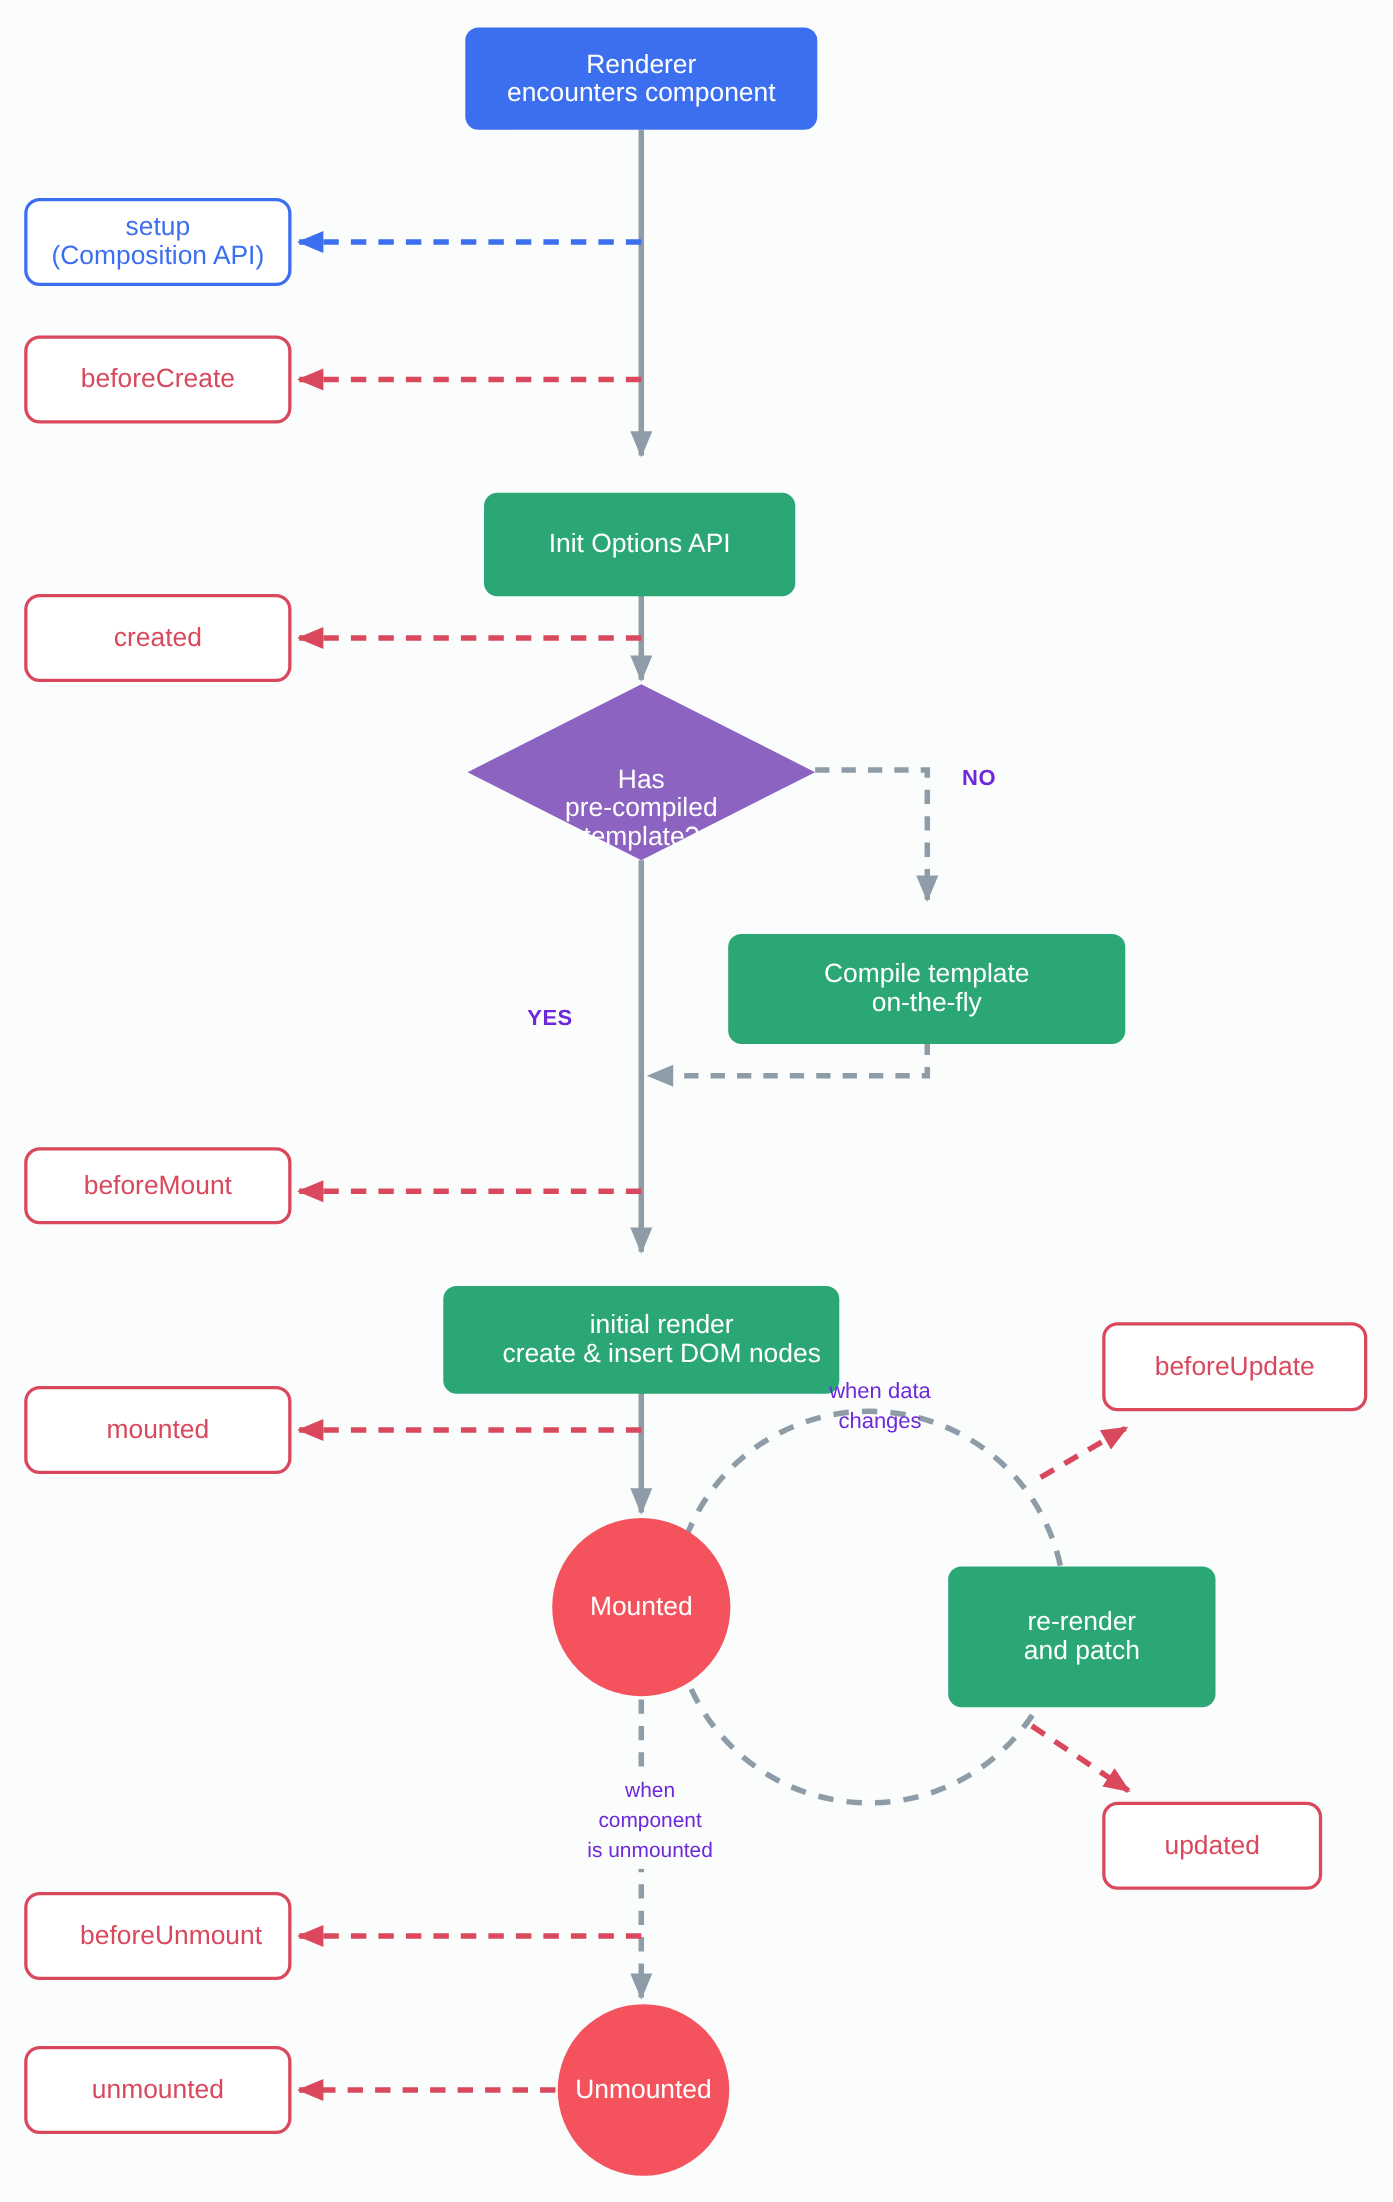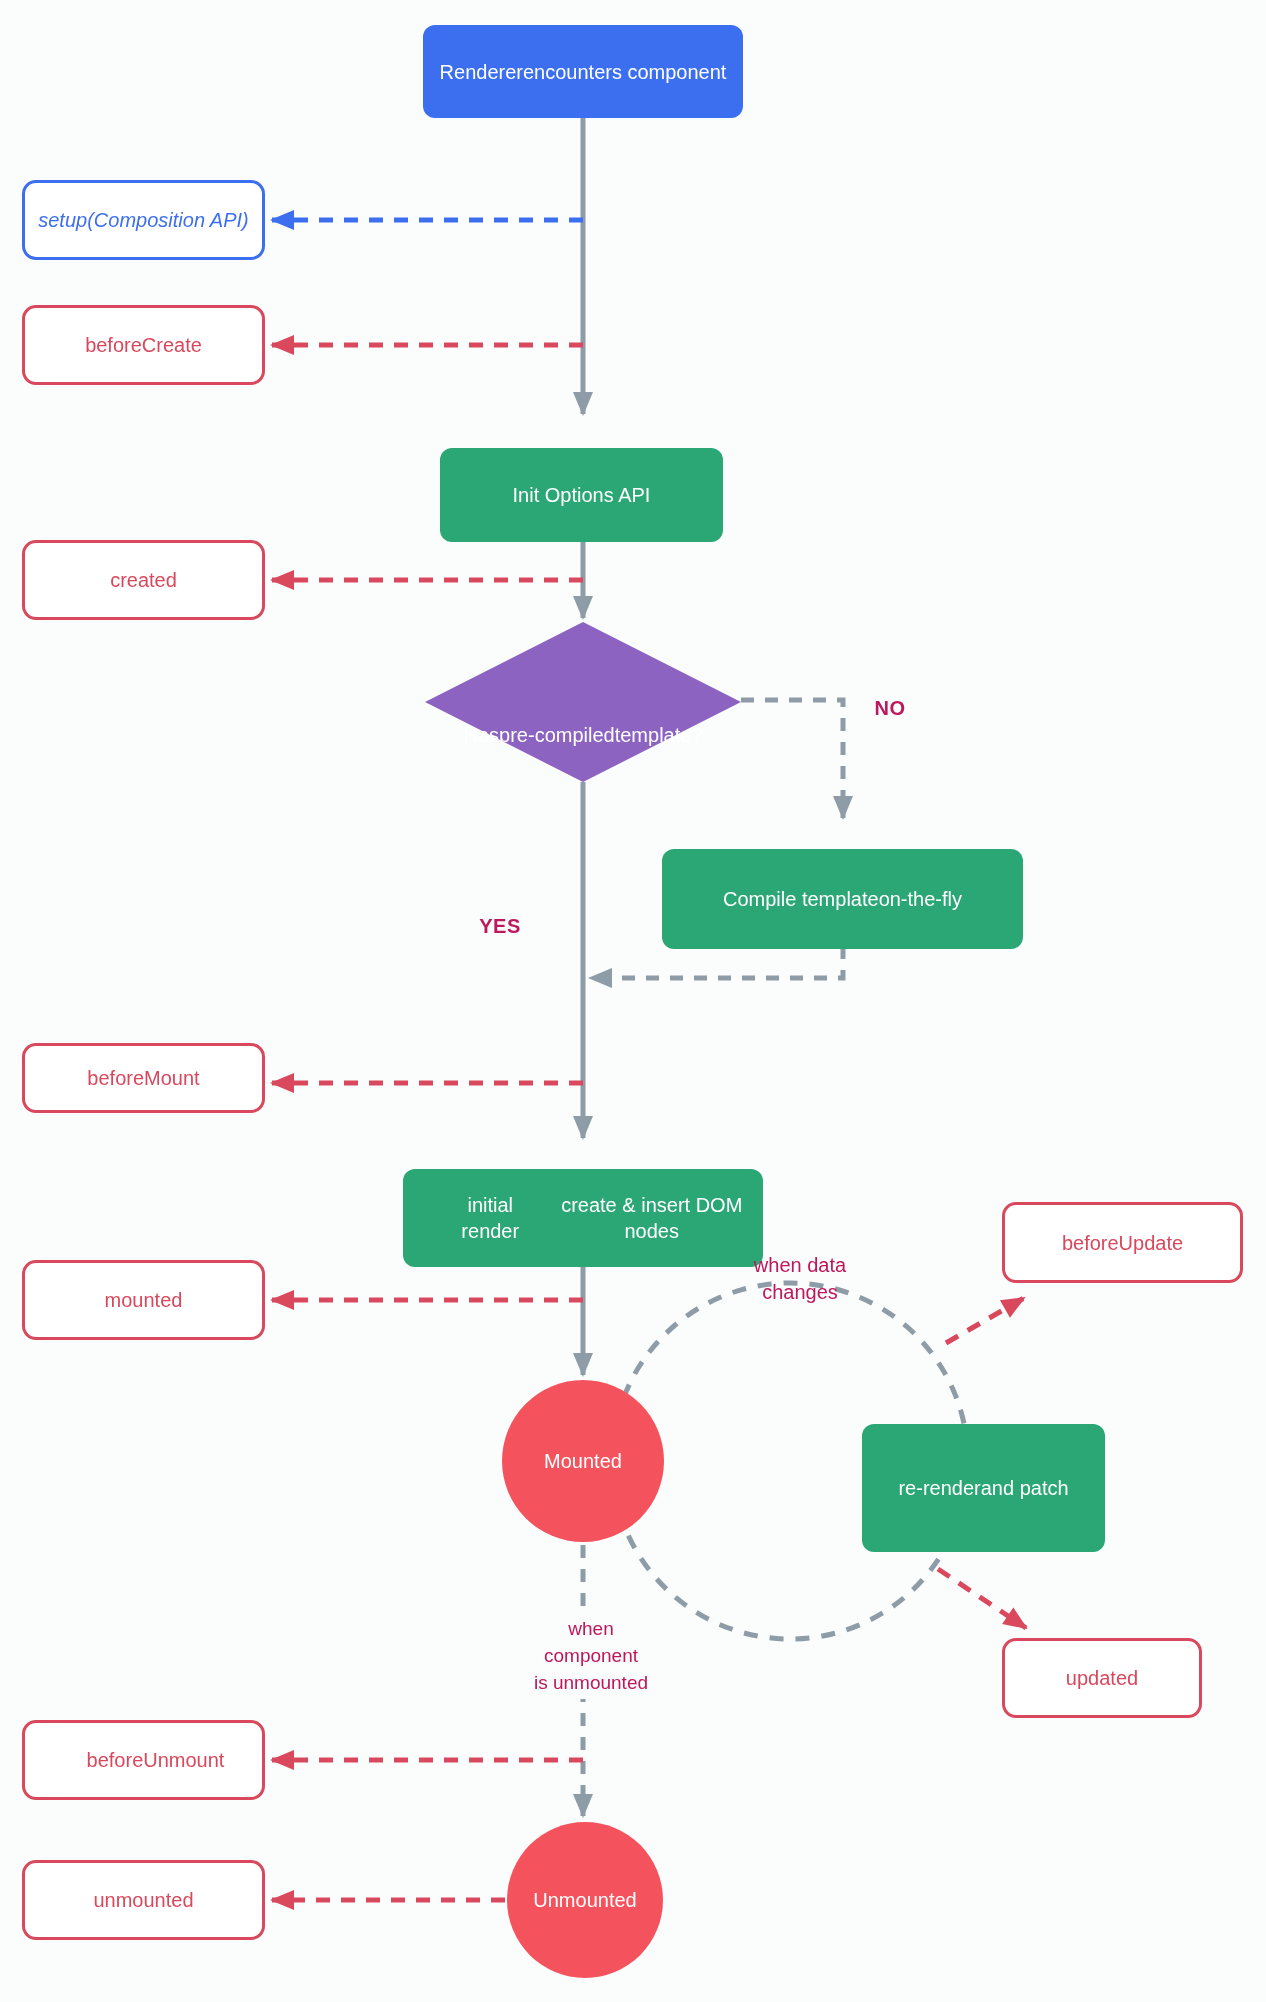--- a/index.html
+++ b/index.html
@@ -6,38 +6,38 @@
   .canvas{
     position:relative;
     width:1266px;height:2002px;
     background:#fbfcfc;
     font-family:"Liberation Sans", sans-serif;
     overflow:hidden;
   }
   .connectors{position:absolute;left:0;top:0;width:1266px;height:2002px;}
   .node{
     position:absolute;
-    display:flex;align-items:center;justify-content:center;
+    display:flex;flex-direction:column;align-items:center;justify-content:center;
     text-align:center;box-sizing:border-box;
-    font-size:20px;line-height:26px;
+    font-size:24px;line-height:26px;
   }
   .fill{color:#ffffff;border-radius:12px;}
   .fill-blue{background:#3c6ff0;}
   .fill-green{background:#2aa775;margin-top:27px;}
   .hook{
     background:#ffffff;border:3px solid #d9485c;border-radius:14px;
     color:#d9485c;
   }
-  .hook-blue{border-color:#3c6ff0;color:#3c6ff0;font-style:italic;}
+  .hook-blue{border-color:#3c6ff0;color:#3c6ff0;}
   .circle{
     background:#f4535e;border-radius:50%;color:#ffffff;
   }
   .diamond-text{color:#ffffff;background:transparent;}
   .glabel{
-    position:absolute;color:#be185d;text-align:center;
+    position:absolute;color:#6d28d9;text-align:center;
     font-size:20px;line-height:27px;
   }
   .glabel.bold{font-weight:bold;letter-spacing:0.5px;}
   .glabel.masked{background:#fbfcfc;padding:3px 8px;font-size:19px;}
 </style>
 </head>
 <body>
 
 <div class="canvas">
 

